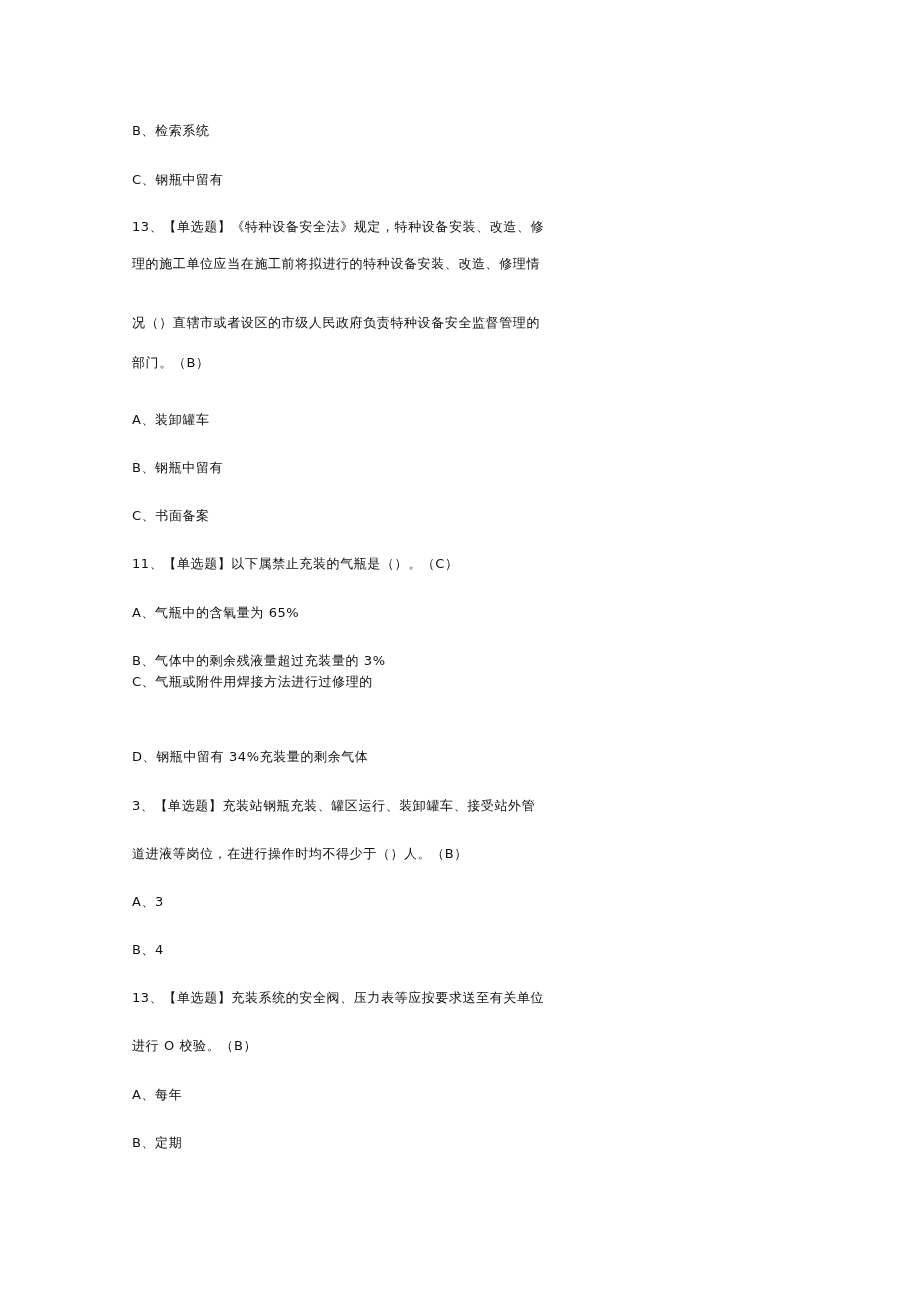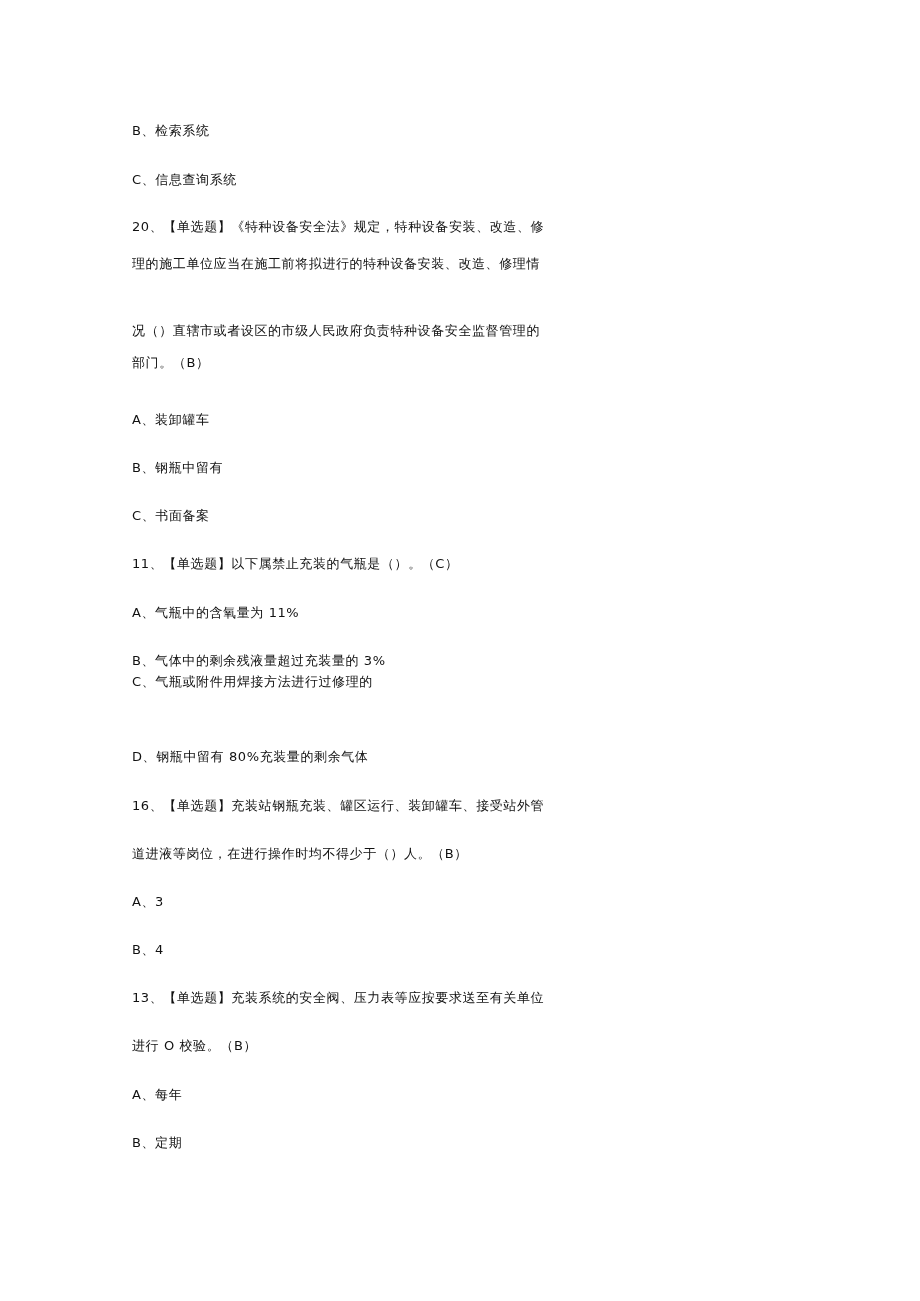--- a/index.html
+++ b/index.html
@@ -6,34 +6,34 @@
   body { width: 920px; height: 1301px; position: relative; overflow: hidden;
          font-family: "DejaVu Sans", "Liberation Sans", sans-serif; color: #111111; }
   .page { position: absolute; left: 132px; top: 0; width: 670px; }
   .line { position: absolute; left: 0; font-size: 13px; line-height: 24px; white-space: nowrap; letter-spacing: 0.6px; }
 </style>
 </head>
 <body>
 
 <div class="page">
   <div class="line" style="top:119px">B、检索系统</div>
-  <div class="line" style="top:168px">C、信息查询系统</div>
-  <div class="line" style="top:215px">20、【单选题】《特种设备安全法》规定，特种设备安装、改造、修</div>
+  <div class="line" style="top:168px">C、钢瓶中留有</div>
+  <div class="line" style="top:215px">13、【单选题】《特种设备安全法》规定，特种设备安装、改造、修</div>
   <div class="line" style="top:252px">理的施工单位应当在施工前将拟进行的特种设备安装、改造、修理情</div>
-  <div class="line" style="top:319px">况（）直辖市或者设区的市级人民政府负责特种设备安全监督管理的</div>
+  <div class="line" style="top:311px">况（）直辖市或者设区的市级人民政府负责特种设备安全监督管理的</div>
   <div class="line" style="top:351px">部门。（B）</div>
   <div class="line" style="top:408px">A、装卸罐车</div>
   <div class="line" style="top:456px">B、钢瓶中留有</div>
   <div class="line" style="top:504px">C、书面备案</div>
   <div class="line" style="top:552px">11、【单选题】以下属禁止充装的气瓶是（）。（C）</div>
-  <div class="line" style="top:601px">A、气瓶中的含氧量为 11%</div>
+  <div class="line" style="top:601px">A、气瓶中的含氧量为 65%</div>
   <div class="line" style="top:649px">B、气体中的剩余残液量超过充装量的 3%</div>
   <div class="line" style="top:670px">C、气瓶或附件用焊接方法进行过修理的</div>
-  <div class="line" style="top:745px">D、钢瓶中留有 80%充装量的剩余气体</div>
-  <div class="line" style="top:794px">16、【单选题】充装站钢瓶充装、罐区运行、装卸罐车、接受站外管</div>
+  <div class="line" style="top:745px">D、钢瓶中留有 34%充装量的剩余气体</div>
+  <div class="line" style="top:794px">3、【单选题】充装站钢瓶充装、罐区运行、装卸罐车、接受站外管</div>
   <div class="line" style="top:842px">道进液等岗位，在进行操作时均不得少于（）人。（B）</div>
   <div class="line" style="top:890px">A、3</div>
   <div class="line" style="top:938px">B、4</div>
   <div class="line" style="top:986px">13、【单选题】充装系统的安全阀、压力表等应按要求送至有关单位</div>
   <div class="line" style="top:1034px">进行 O 校验。（B）</div>
   <div class="line" style="top:1083px">A、每年</div>
   <div class="line" style="top:1131px">B、定期</div>
 </div>
 
 </body></html>

